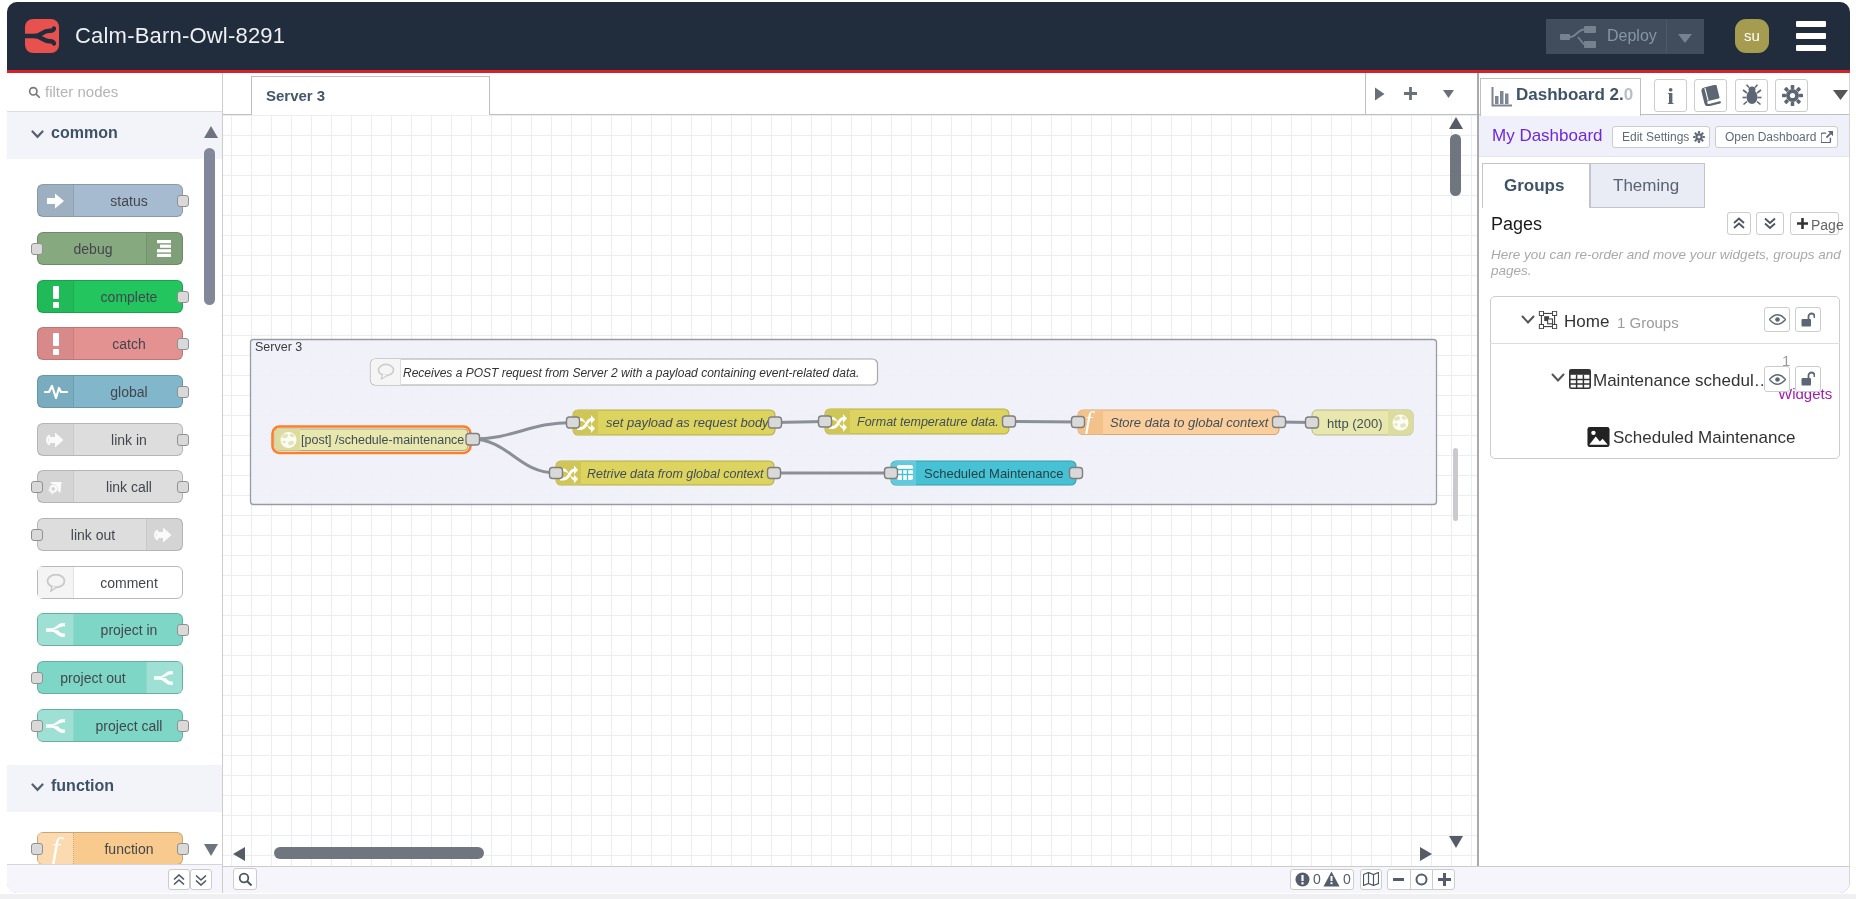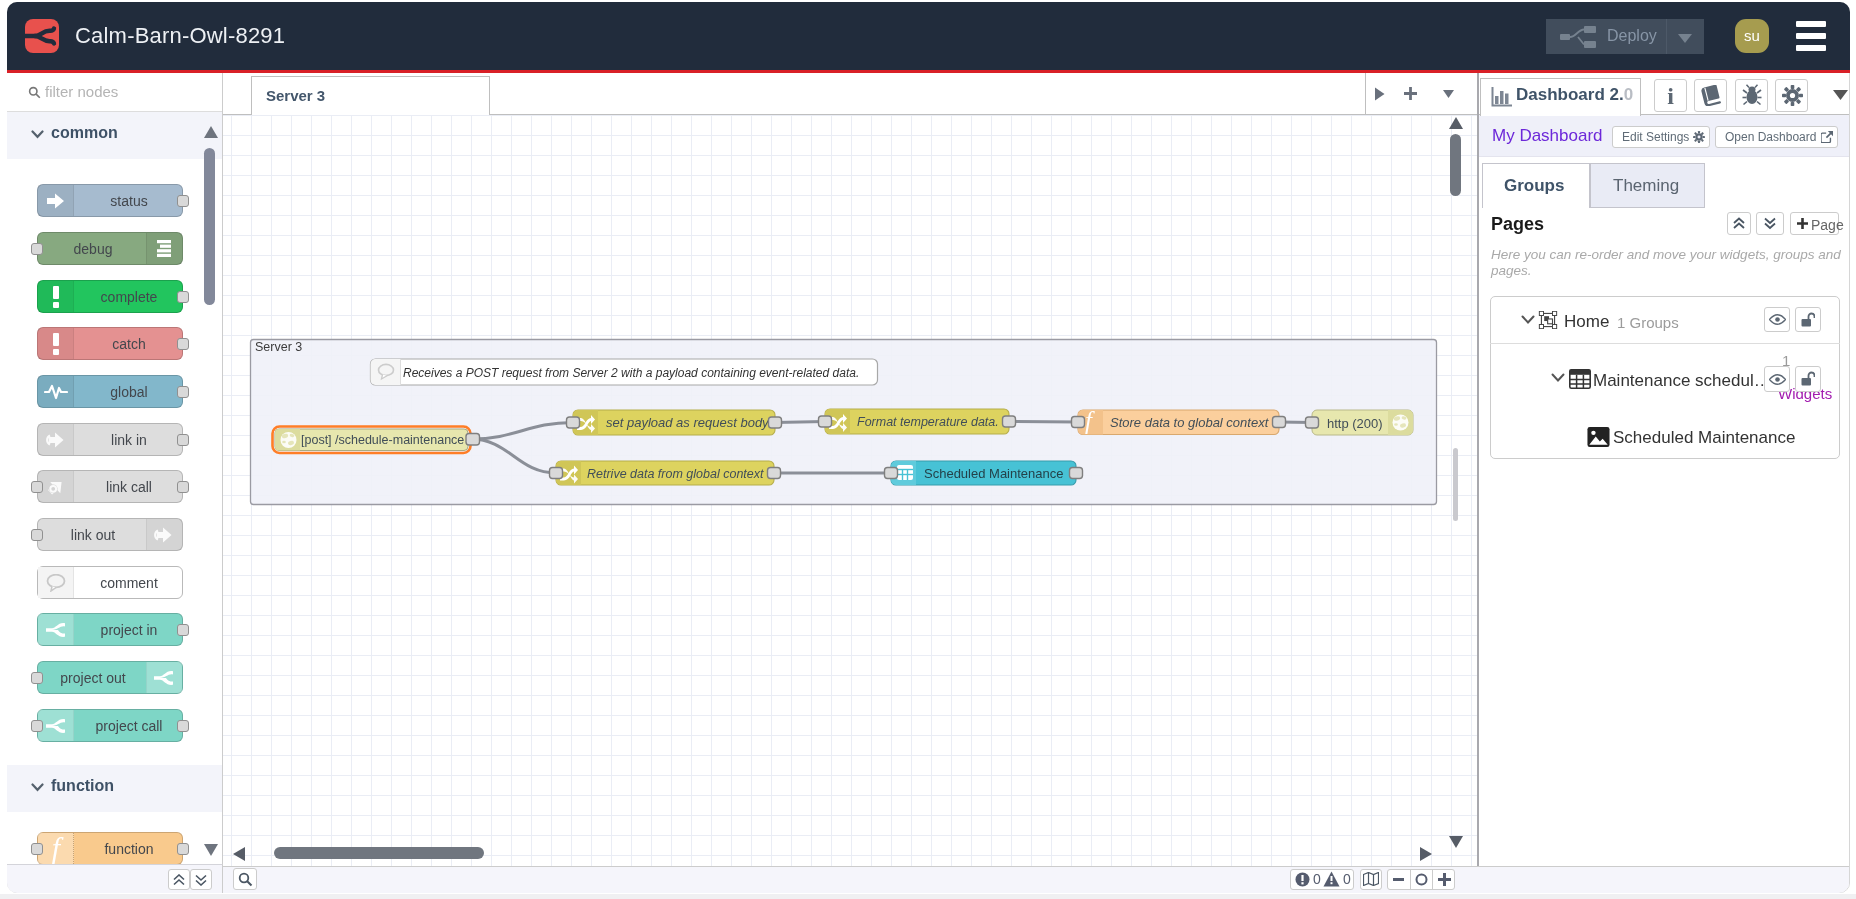--- a/index.html
+++ b/index.html
@@ -476,21 +476,21 @@
   <svg class="abs" style="left:342px;top:58px" width="12" height="12" viewBox="0 0 14 14">
       <path d="M11 8 v4 a1.5 1.5 0 0 1 -1.5 1.5 h-8 A1.5 1.5 0 0 1 0 12 V4 a1.5 1.5 0 0 1 1.5 -1.5 H6" fill="none" stroke="#5c6773" stroke-width="1.6"></path>
       <path d="M8 0 h6 v6 L11.7 3.7 L7 8.4 L5.6 7 L10.3 2.3 z" fill="#5c6773"></path>
     </svg>
 
   <div class="abs" style="left:3px;top:90px;width:108px;height:45px;background:#fff;border:1px solid #c4c4cc;border-bottom:none;z-index:2"></div>
   <span class="abs" style="left:25px;top:103px;font-size:17px;font-weight:bold;color:#3f5368;z-index:3">Groups</span>
   <div class="abs" style="left:111px;top:90px;width:115px;height:45px;background:#e9ebf5;border:1px solid #c4c4cc"></div>
   <span class="abs" style="left:134px;top:103px;font-size:17px;color:#5a6470">Theming</span>
 
-  <span class="abs" style="left:12px;top:141px;font-size:18px;font-weight:bold;color:#1a1a1a">Pages</span>
+  <span class="abs" style="left:12px;top:141px;font-size:18px;font-weight:normal;color:#1a1a1a">Pages</span>
   <div class="btn" style="left:248px;top:139px;width:24px;height:23px"></div>
   <svg class="abs" style="left:254px;top:144px" width="12" height="13" viewBox="0 0 12 13">
       <g fill="none" stroke="#4a5663" stroke-width="1.8">
         <polyline points="1,6 6,1.5 11,6"></polyline>
         <polyline points="1,11 6,6.5 11,11"></polyline>
       </g>
     </svg>
   <div class="btn" style="left:277px;top:139px;width:28px;height:23px"></div>
   <svg class="abs" style="left:285px;top:144px" width="12" height="13" viewBox="0 0 12 13">
       <g fill="none" stroke="#4a5663" stroke-width="1.8">

